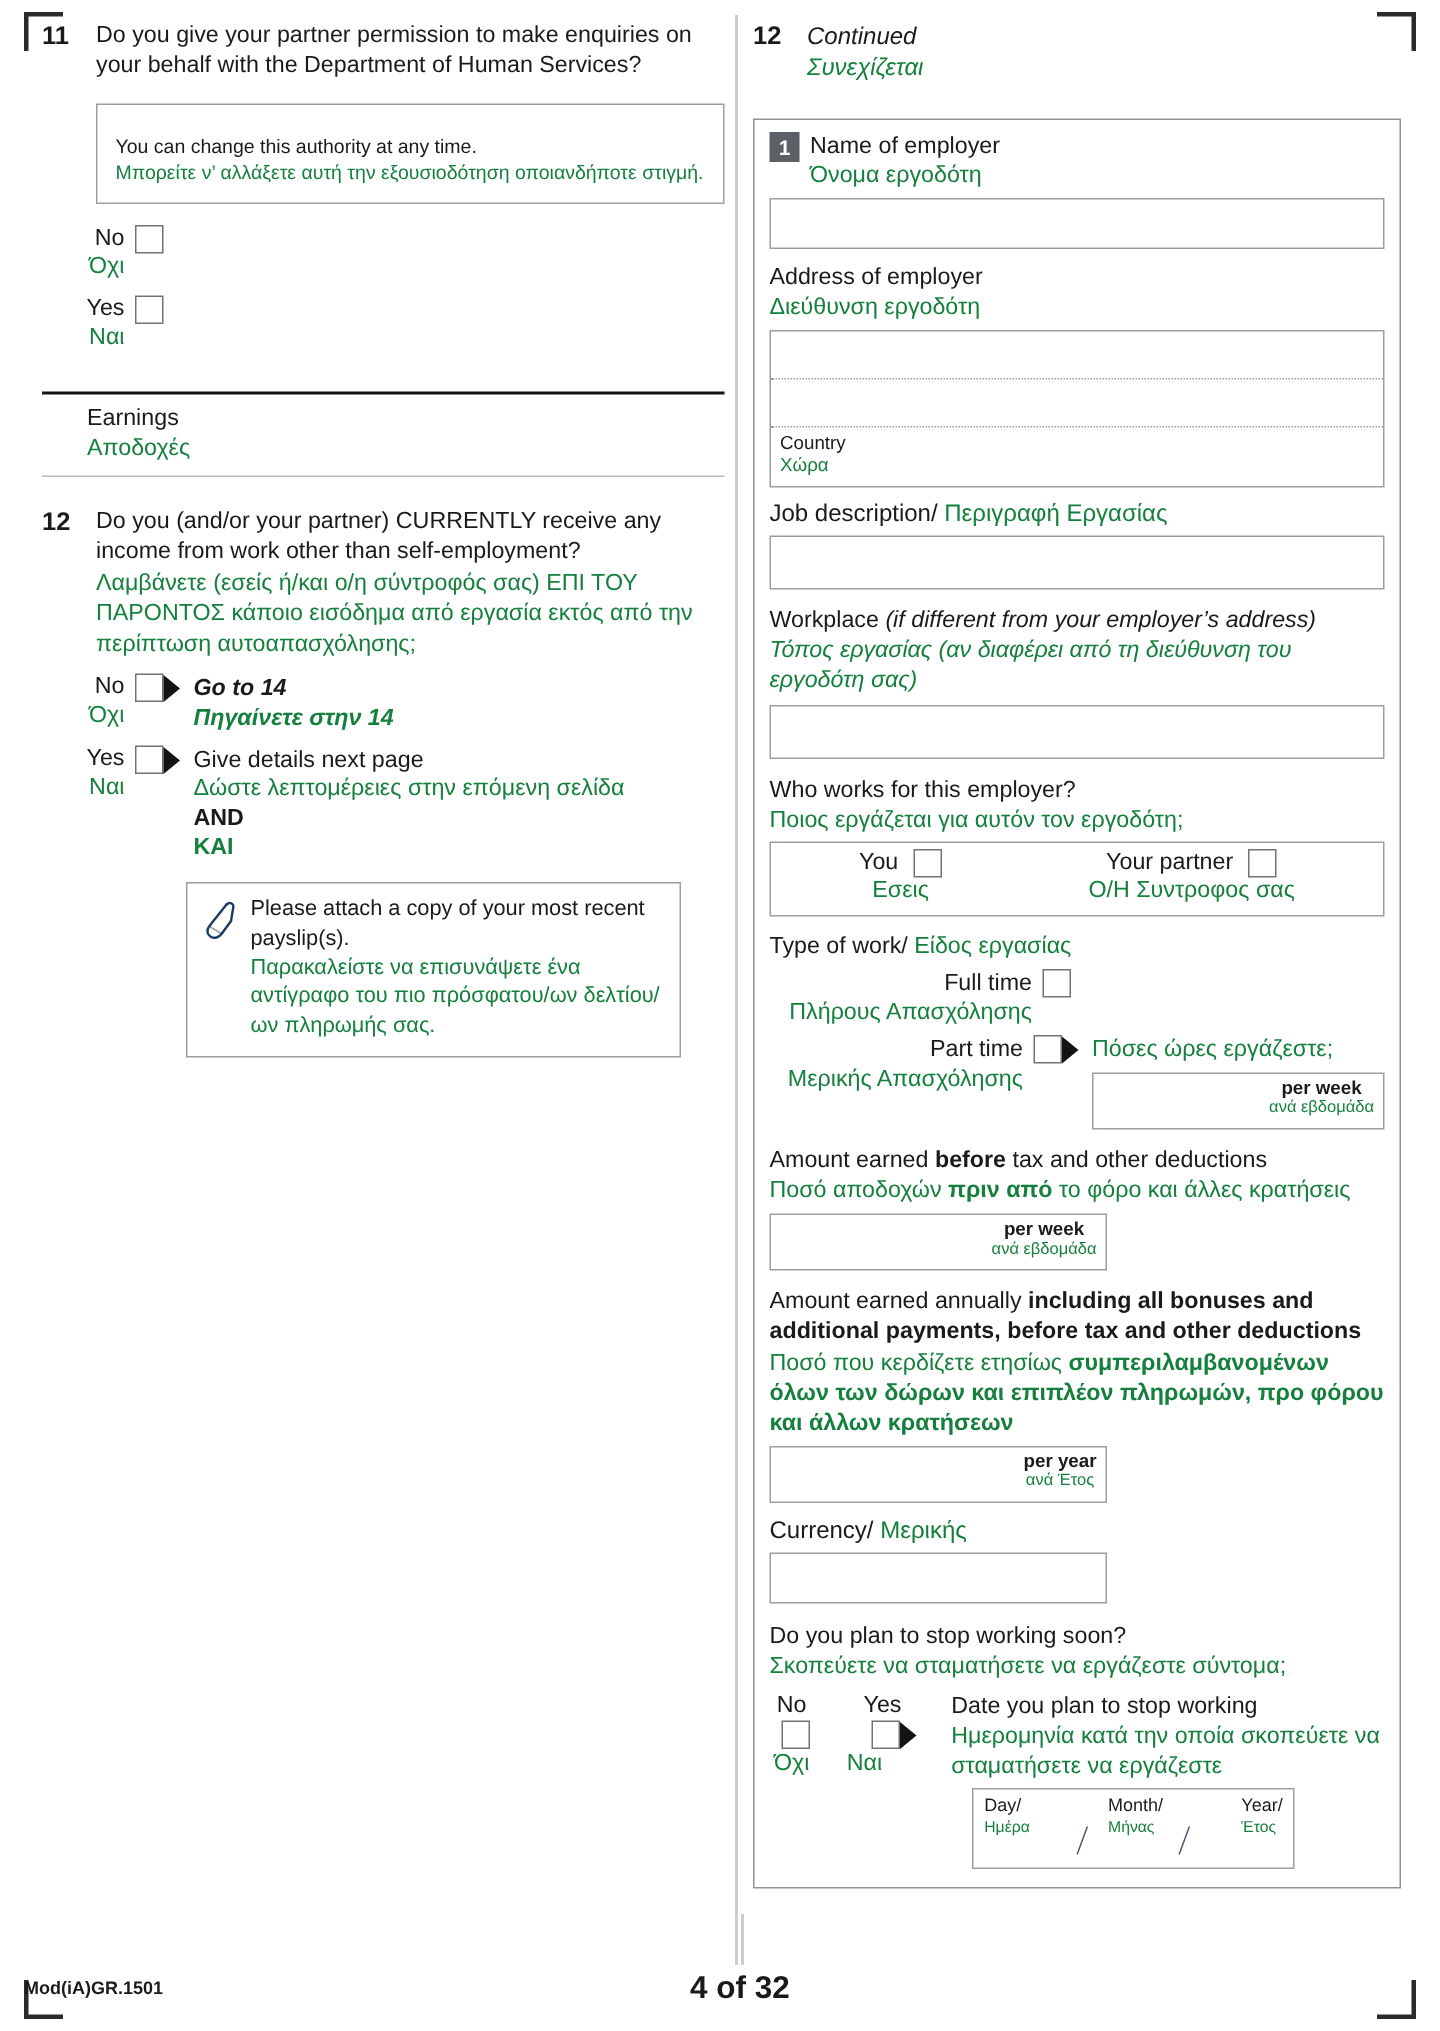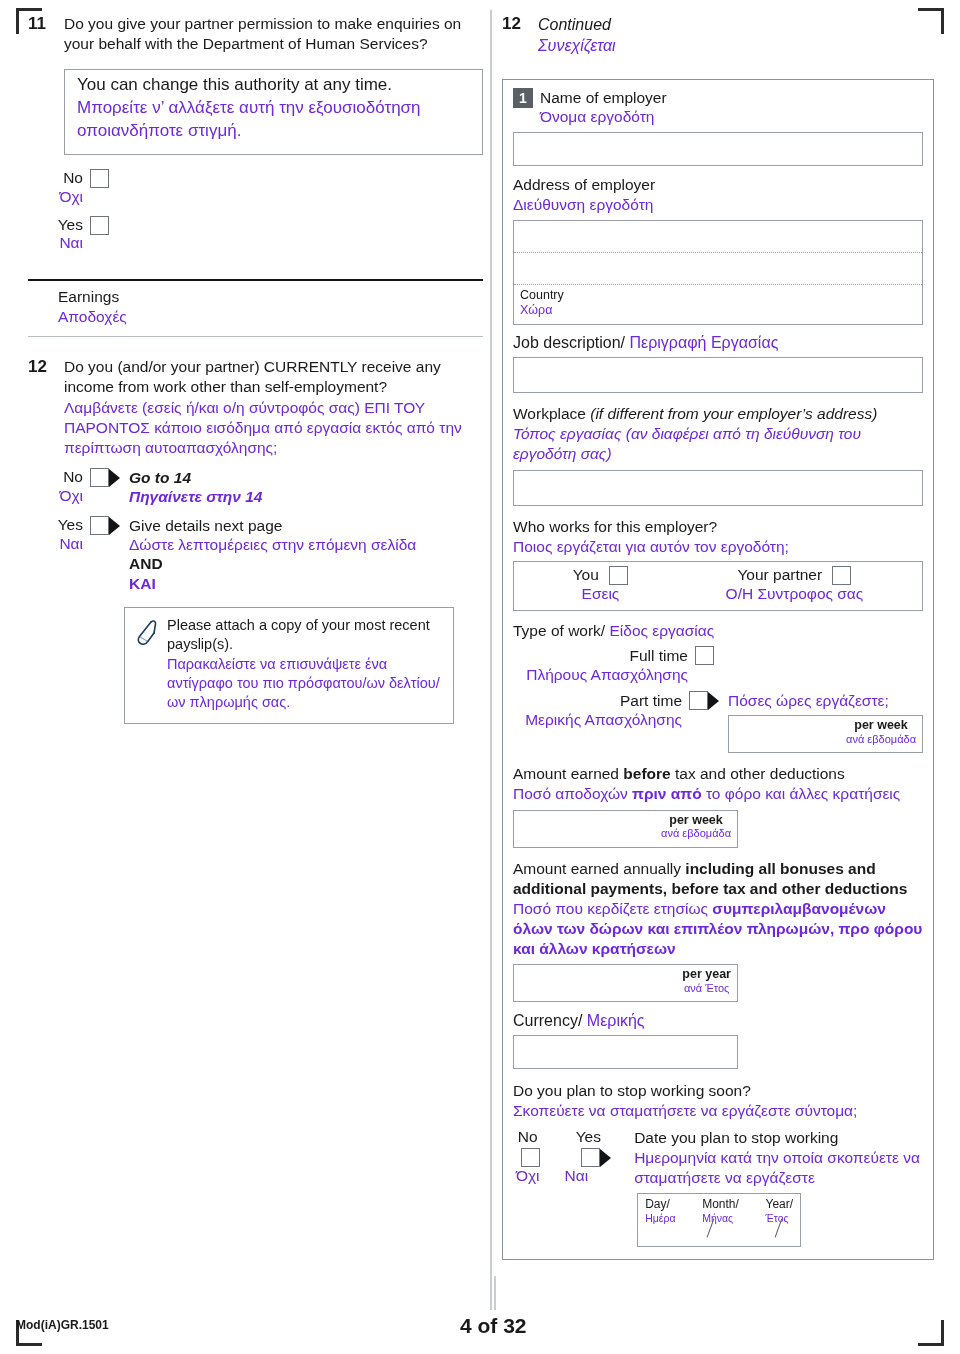--- a/index.html
+++ b/index.html
@@ -30,36 +30,36 @@
   }
 
   
   .page { position: absolute; inset: 0; }
 
   .col-left  { position: absolute; left: 28px;  top: 14px; width: 455px; }
   .col-right { position: absolute; left: 502px; top: 14px; width: 432px; }
 
   
   .en { color: #1a1a1a; }
-  .gr { color: #6d28d9; }
+  .gr { color: #15803d; }
   .q-num {
     font-weight: bold; font-size: 17px; color: #1a1a1a;
     position: absolute; left: 0; top: 0;
   }
   .q-block { position: relative; padding-left: 36px; }
   .q-text { font-size: 15.5px; line-height: 1.32; }
   .q-text .gr { display: block; }
   .ital { font-style: italic; }
   .bold { font-weight: bold; }
 
   
   .note-box {
     border: 1px solid #9a9ea6;
-    padding: 4px 12px 11px 12px;
-    font-size: 17px;
+    padding: 19px 12px 11px 12px;
+    font-size: 13px;
     line-height: 1.35;
   }
 
   
   .cb {
     display: inline-block;
     width: 19px; height: 19px;
     border: 1px solid #6f737b;
     background: #fff;
     vertical-align: middle;
@@ -204,22 +204,22 @@
 
   .stop-row { display: flex; align-items: flex-start; margin-top: 7px; }
   .stop-opt { text-align: center; font-size: 15.5px; line-height: 1.22; }
   .stop-opt .gr { display: block; }
   .stop-side { padding-left: 22px; font-size: 15.5px; line-height: 1.27; }
   .stop-side .gr { display: block; }
 
   .date-box {
     border: 1px solid #9a9ea6;
     margin-top: 5px;
-    margin-left: 3px;
-    width: 164px;
+    margin-left: 14px;
+    width: 215px;
     position: relative;
     height: 54px;
   }
   .date-hdr {
     display: flex;
     justify-content: space-between;
     padding: 3px 7px 0 7px;
     font-size: 12px;
   }
   .date-hdr .cellh { white-space: nowrap; }

